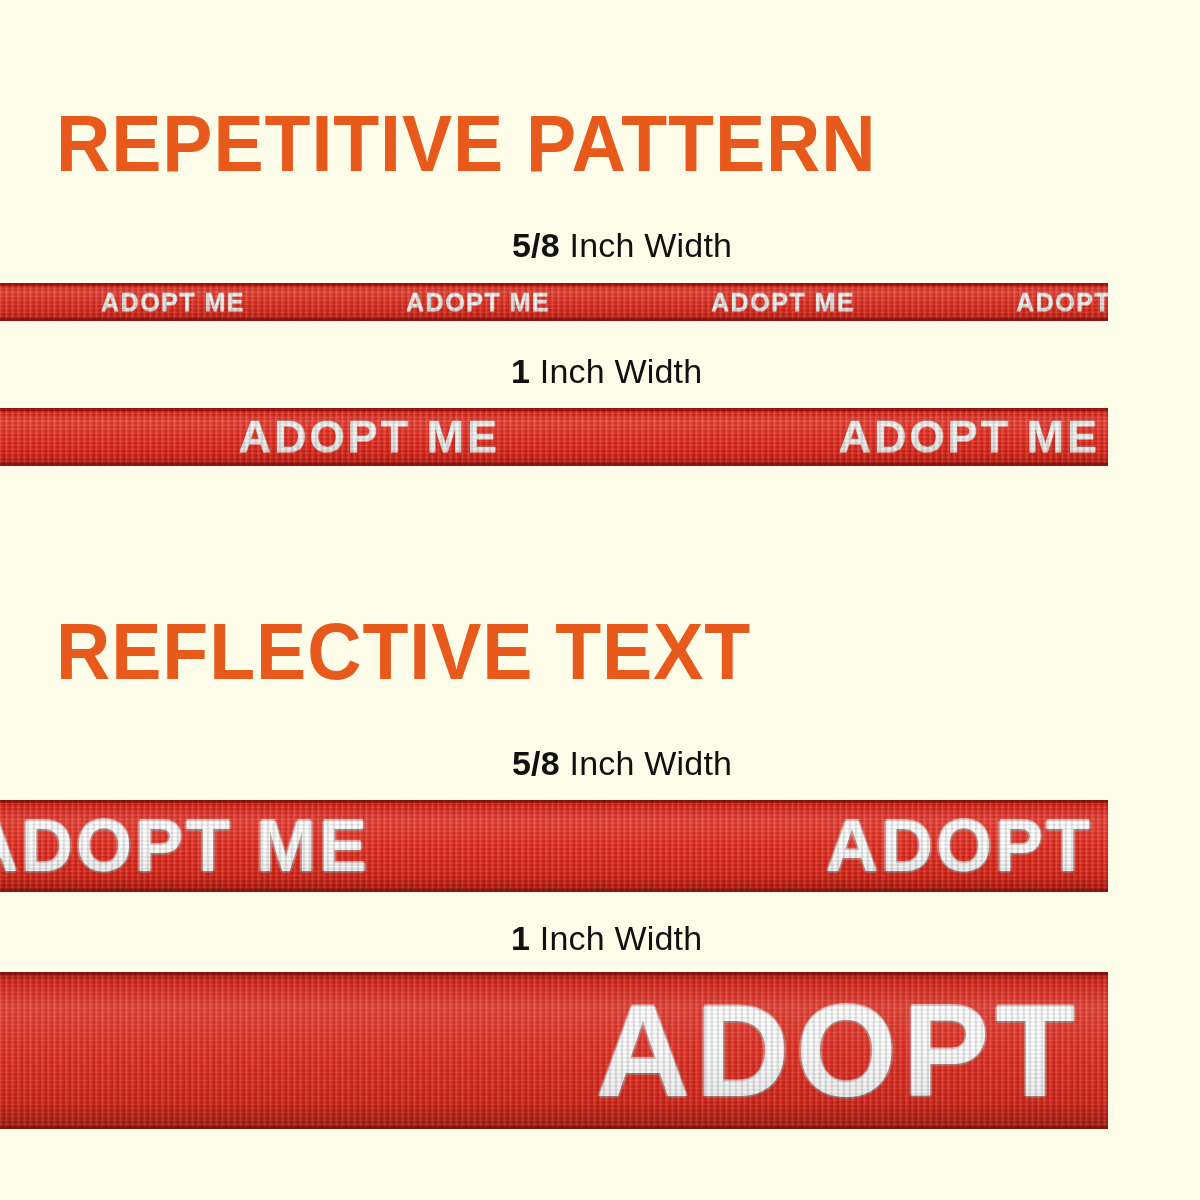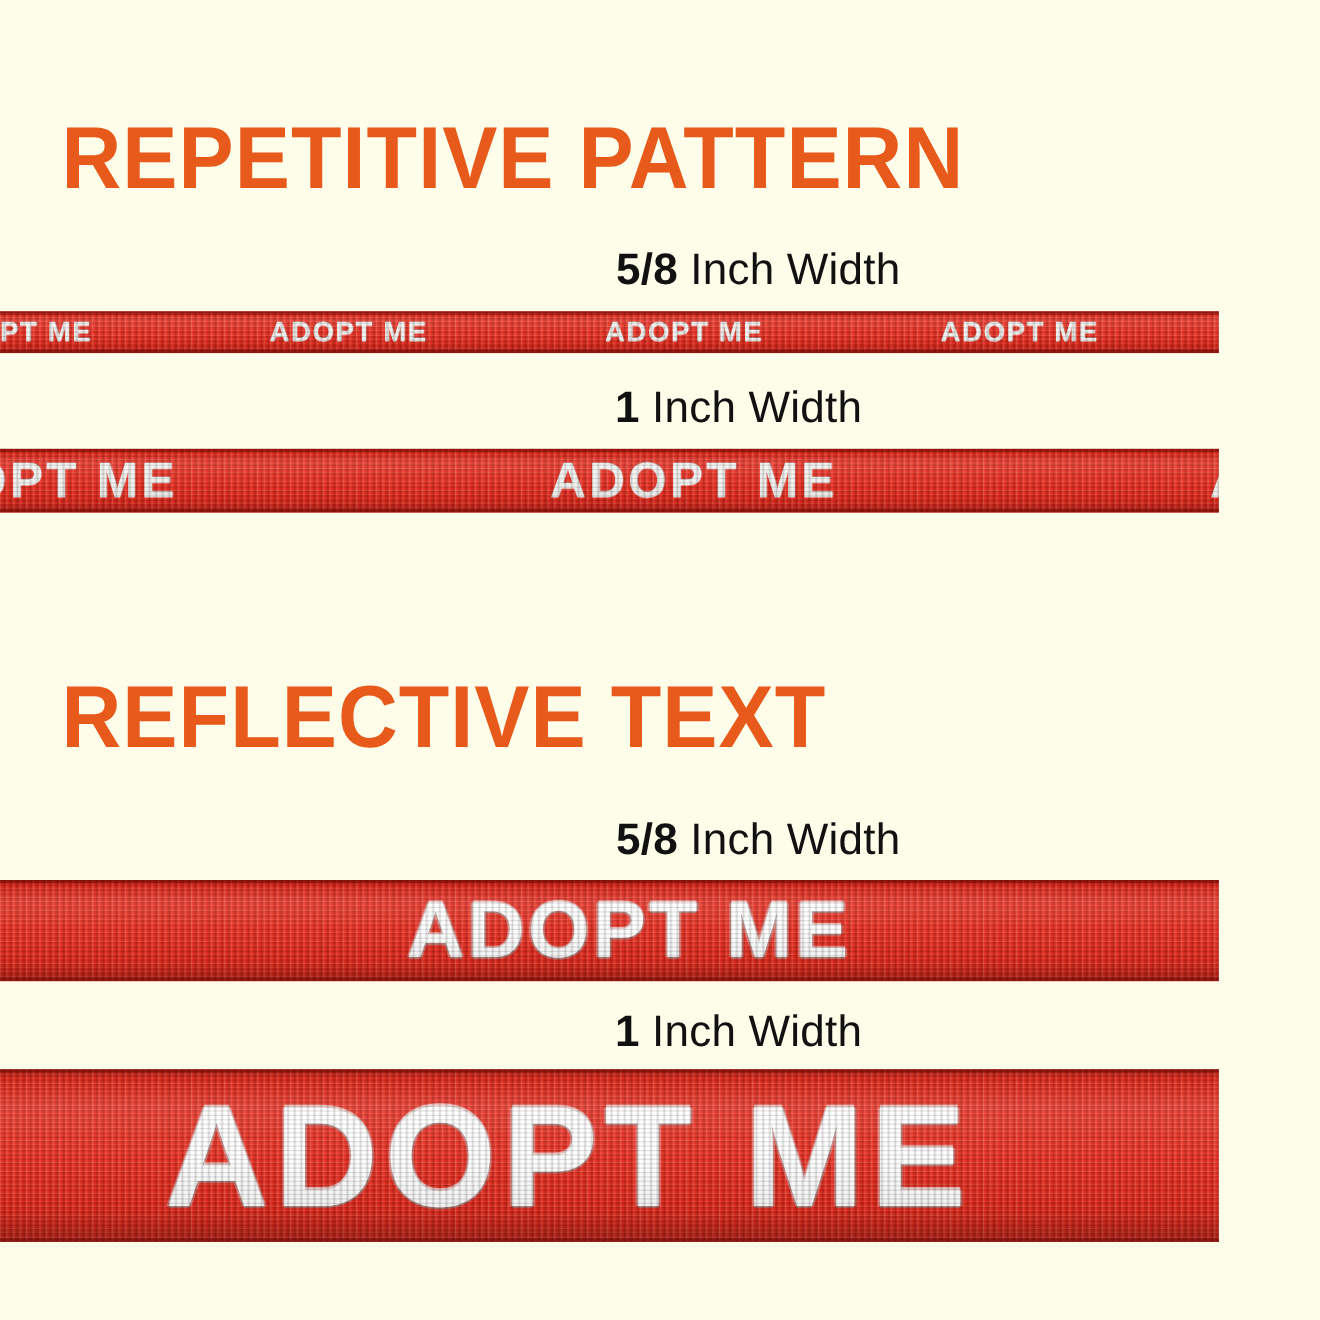--- a/index.html
+++ b/index.html
@@ -15,20 +15,21 @@
     position: relative;
   }
 
   .page {
     position: absolute;
     inset: 0;
     width: 1108px;
     height: 1200px;
     background: #fdfdea;
     overflow: hidden;
+    text-align: right;
   }
 
   
   .section-heading {
     position: absolute;
     left: 56px;
     color: #e8591c;
     font-family: "Liberation Sans Narrow", "Liberation Sans", sans-serif;
     font-weight: bold;
     font-size: 80px;
@@ -39,26 +40,25 @@
     white-space: nowrap;
   }
   #heading-repetitive { top: 104px; }
   #heading-reflective { top: 612px; }
 
   
   .width-label {
     position: absolute;
     color: #111111;
     font-family: "Liberation Sans", sans-serif;
-    font-size: 40px;
+    font-size: 34px;
     line-height: 42px;
     font-weight: normal;
     white-space: nowrap;
     letter-spacing: 0.2px;
-    margin-left: 48px;
   }
   .width-label .num {
     font-weight: bold;
   }
   #label-rep-58  { top: 224px; left: 512px; }
   #label-rep-1   { top: 350px; left: 511px; }
   #label-ref-58  { top: 742px; left: 512px; }
   #label-ref-1   { top: 917px; left: 511px; }
 
   

